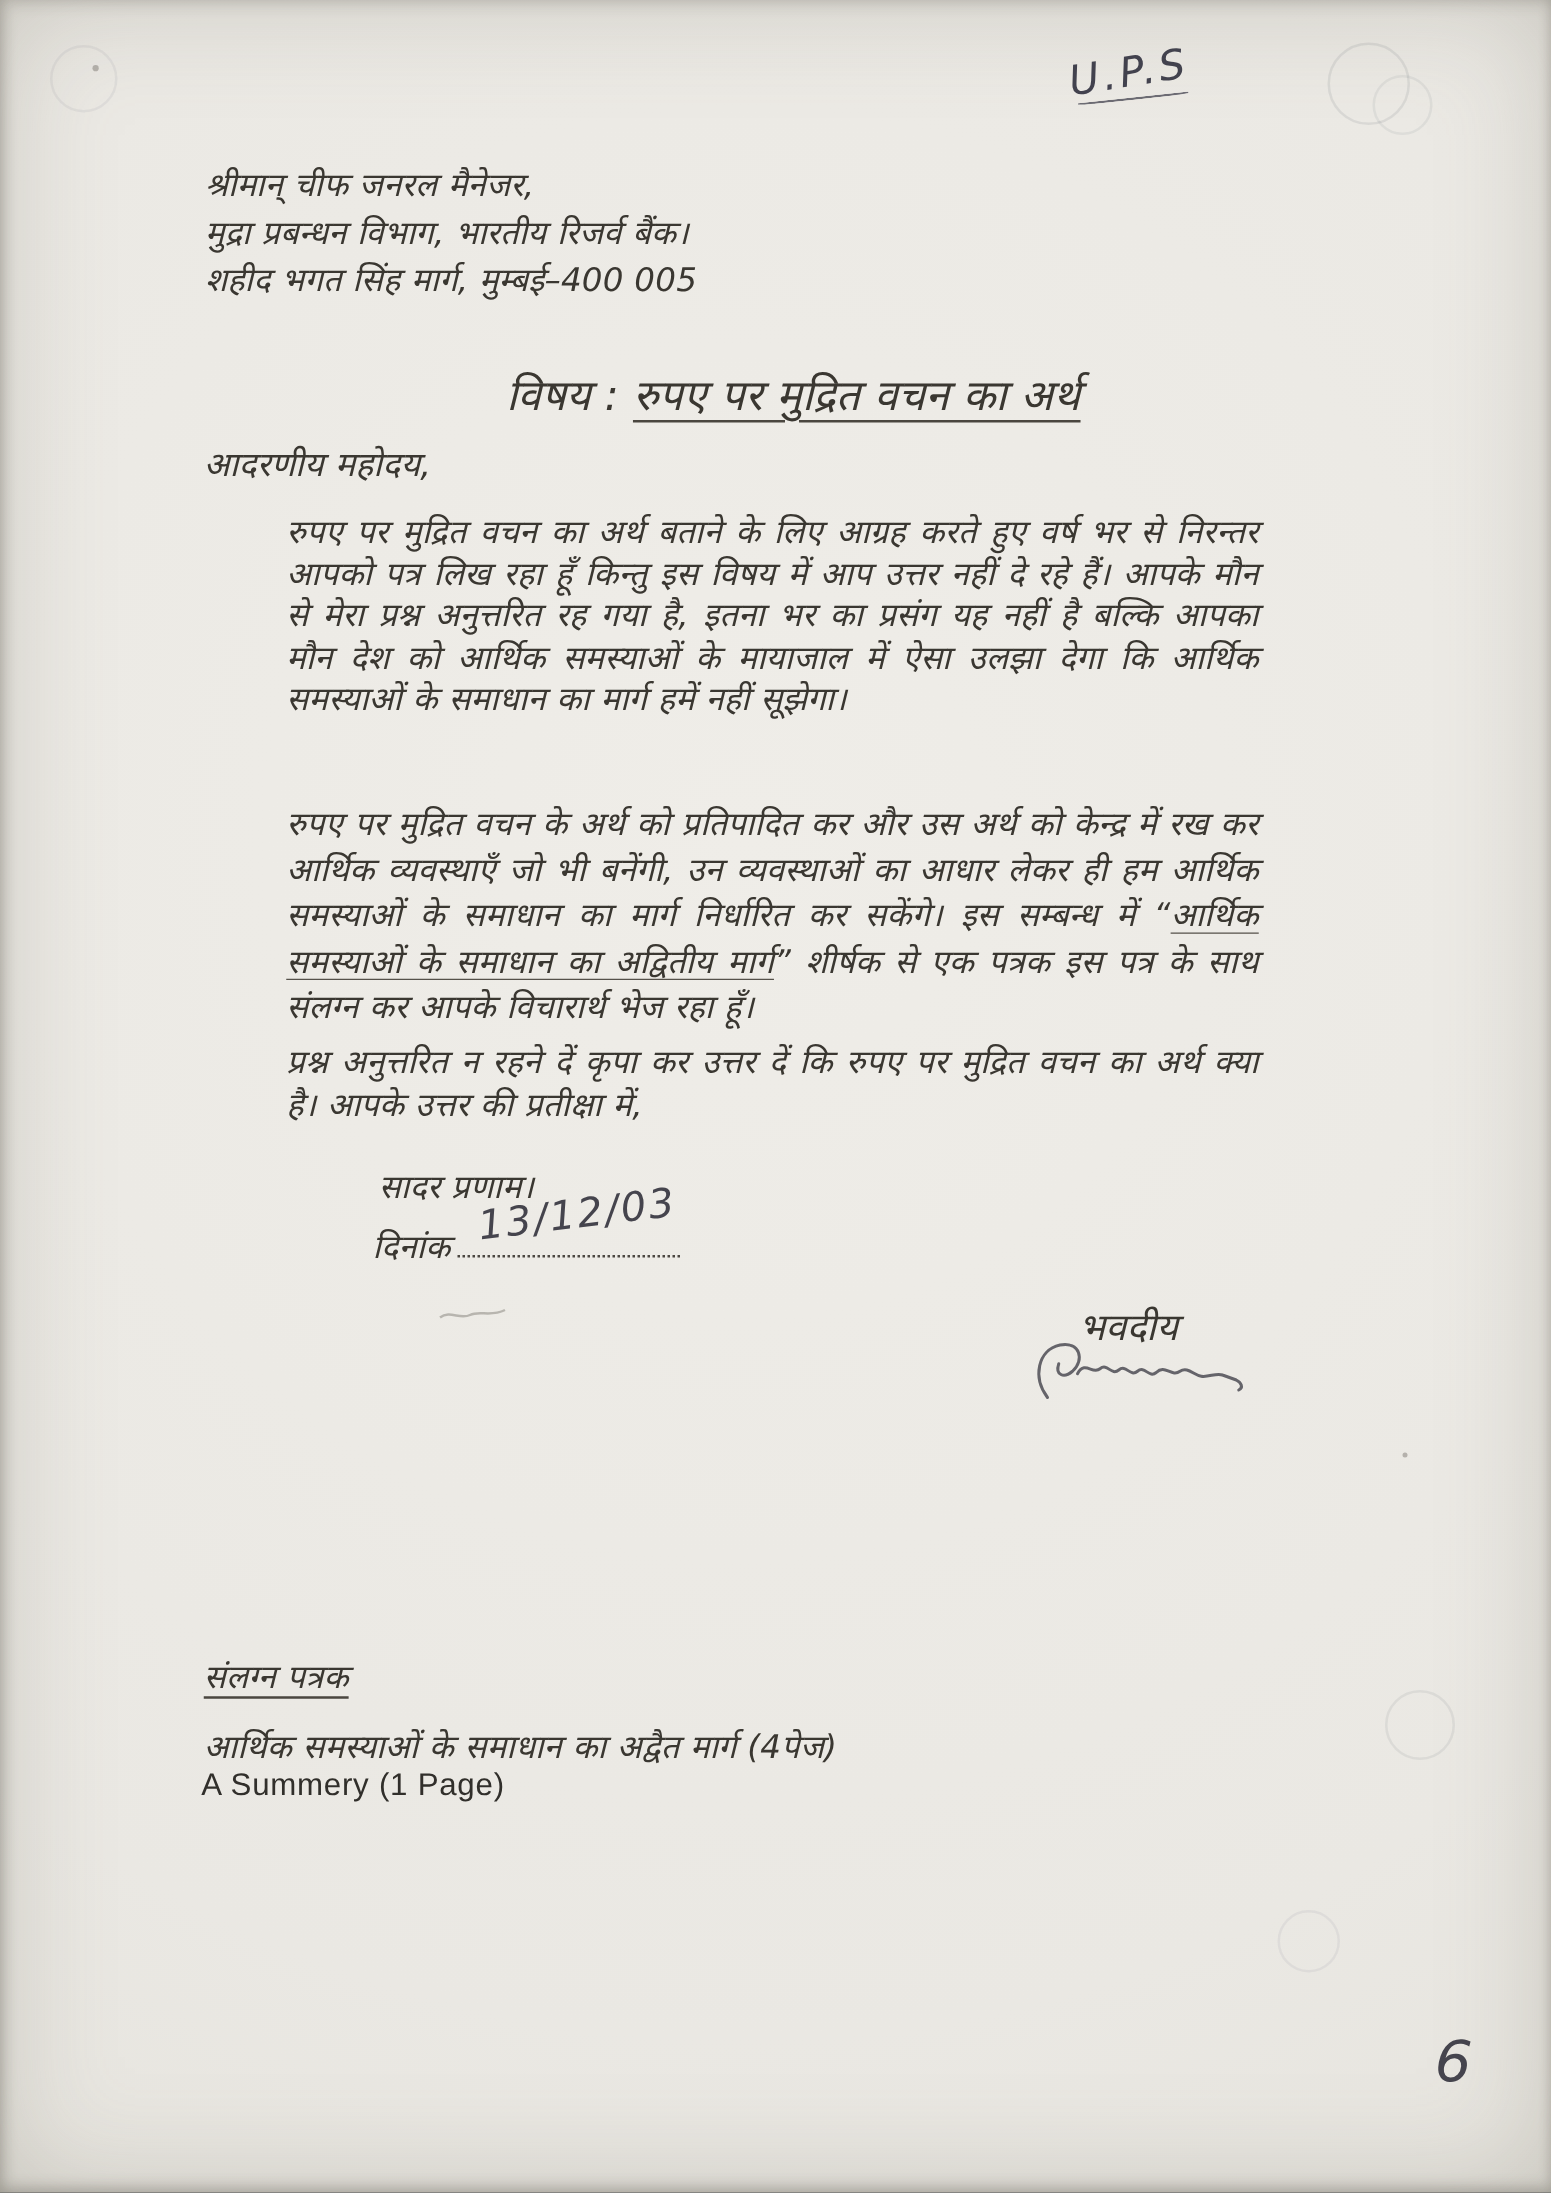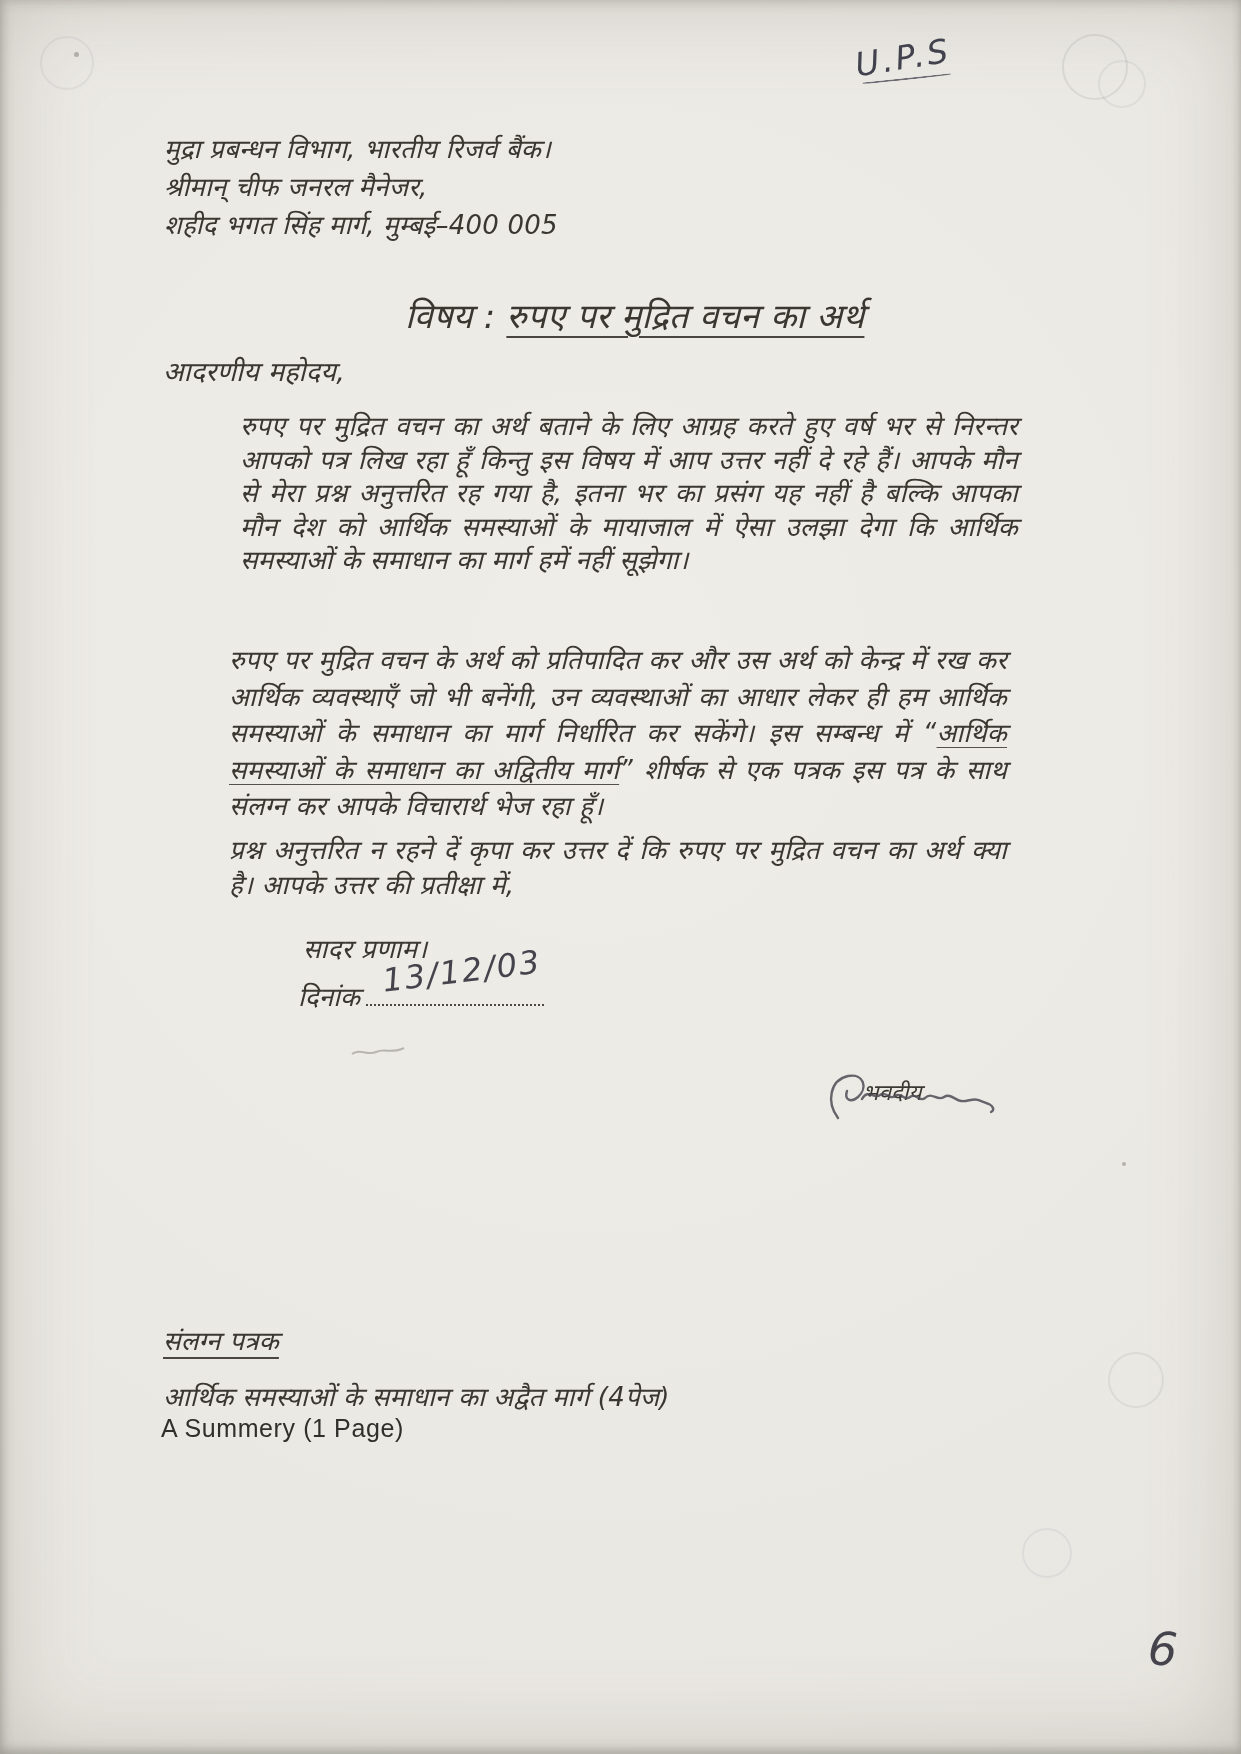--- a/index.html
+++ b/index.html
@@ -14,32 +14,32 @@
     font-family:"DejaVu Sans", sans-serif;
     color:#3a3731;
   }
   .abs{position:absolute;}
   .hindi{font-style:italic; letter-spacing:.2px;}
   .recipient{left:164px; top:130px; font-size:26px; line-height:38px;}
   .subject{left:405px; top:292px; font-size:34px;}
   .subject .u{text-decoration:underline; text-decoration-thickness:1.5px; text-underline-offset:8px; text-decoration-color:#4a463f;}
   .salutation{left:163px; top:352px; font-size:27px;}
   .para{margin:0; width:778px; left:229px; text-align:justify; font-size:26px;}
-  .p1{top:410px; line-height:33.5px;margin-left:11px;}
+  .p1{top:410px; line-height:33.5px;}
   .p2{top:610px; line-height:36.5px;margin-top:32px;}
   .p2 .u2{text-decoration:underline; text-decoration-thickness:1px; text-underline-offset:5px; text-decoration-color:#55514a;}
   .p3{top:833px; line-height:35px;}
   .closing{left:303px; top:930px; font-size:26px;}
   .dateline{left:298px; top:978px; font-size:26px;}
   .dotted{display:inline-block; width:178px; height:22px; margin-left:6px; border-bottom:2.5px dotted #4b4741; vertical-align:baseline;}
   .hw{font-style:italic; color:#45444d;}
   .datevalue{left:382px; top:952px; font-size:32px; transform:rotate(-7deg); letter-spacing:2px;}
   .upnote{left:855px; top:38px; font-size:33px; transform:rotate(-9deg); letter-spacing:3px; color:#42424e;}
   .upnote::after{content:""; display:block; margin-top:1px; border-bottom:2.5px solid rgba(66,66,78,.75); transform:rotate(3deg) translateX(4px); width:92%; border-radius:0 0 60% 60%;}
-  .valediction{left:863px; top:1076px; font-size:22px;}
+  .valediction{left:863px; top:1040px; font-size:30px;}
   .signature{left:818px; top:1068px;}
   .sender{left:560px; top:1112px; width:455px; text-align:right; font-size:26px; line-height:37px;}
   .enc-head{left:163px; top:1322px; font-size:26px; text-decoration:underline; text-decoration-thickness:1.5px; text-underline-offset:7px; text-decoration-color:#4a463f;}
   .enc-item1{left:163px; top:1378px; font-size:26px;}
   .enc-item2{left:161px; top:1414px; font-size:25px; font-family:"Liberation Sans", sans-serif; font-style:normal; color:#312f2b; letter-spacing:.6px;}
   .pageno{left:1148px; top:1622px; font-size:46px; transform:rotate(4deg);}
   .stamp{border-radius:50%; border:2px solid rgba(90,95,110,.12);}
   .c1{left:1062px; top:34px;  width:62px; height:62px;}
   .c2{left:1098px; top:60px;  width:44px; height:44px; border-color:rgba(90,95,110,.09);}
   .c3{left:1108px; top:1352px;width:52px; height:52px; border-color:rgba(90,95,110,.10);}
@@ -57,22 +57,22 @@
 
   <div class="abs stamp c1"></div>
   <div class="abs stamp c2"></div>
   <div class="abs stamp c3"></div>
   <div class="abs stamp c4"></div>
   <div class="abs stamp c5"></div>
   <div class="abs speck" style="left:74px;top:52px;width:5px;height:5px;"></div>
   <div class="abs speck" style="left:1122px;top:1162px;width:4px;height:4px;"></div>
 
   <div class="abs hindi recipient">
+    <div>श्रीमान् चीफ जनरल मैनेजर,</div>
     <div>मुद्रा प्रबन्धन विभाग, भारतीय रिजर्व बैंक।</div>
-    <div>श्रीमान् चीफ जनरल मैनेजर,</div>
     <div>शहीद भगत सिंह मार्ग, मुम्बई–400 005</div>
   </div>
 
   <div class="abs hindi subject"><span>विषय : </span><span class="u">रुपए पर मुद्रित वचन का अर्थ</span></div>
 
   <div class="abs hindi salutation">आदरणीय महोदय,</div>
 
   <p class="abs hindi para p1">रुपए पर मुद्रित वचन का अर्थ बताने के लिए आग्रह करते हुए वर्ष भर से निरन्तर आपको पत्र लिख रहा हूँ किन्तु इस विषय में आप उत्तर नहीं दे रहे हैं। आपके मौन से मेरा प्रश्न अनुत्तरित रह गया है, इतना भर का प्रसंग यह नहीं है बल्कि आपका मौन देश को आर्थिक समस्याओं के मायाजाल में ऐसा उलझा देगा कि आर्थिक समस्याओं के समाधान का मार्ग हमें नहीं सूझेगा।</p>
 
   <p class="abs hindi para p2"><span>रुपए पर मुद्रित वचन के अर्थ को प्रतिपादित कर और उस अर्थ को केन्द्र में रख कर आर्थिक व्यवस्थाएँ जो भी बनेंगी, उन व्यवस्थाओं का आधार लेकर ही हम आर्थिक समस्याओं के समाधान का मार्ग निर्धारित कर सकेंगे।  इस सम्बन्ध में “</span><span class="u2">आर्थिक समस्याओं के समाधान का अद्वितीय मार्ग</span><span>” शीर्षक से एक पत्रक इस पत्र के साथ संलग्न कर आपके विचारार्थ भेज रहा हूँ।</span></p>

